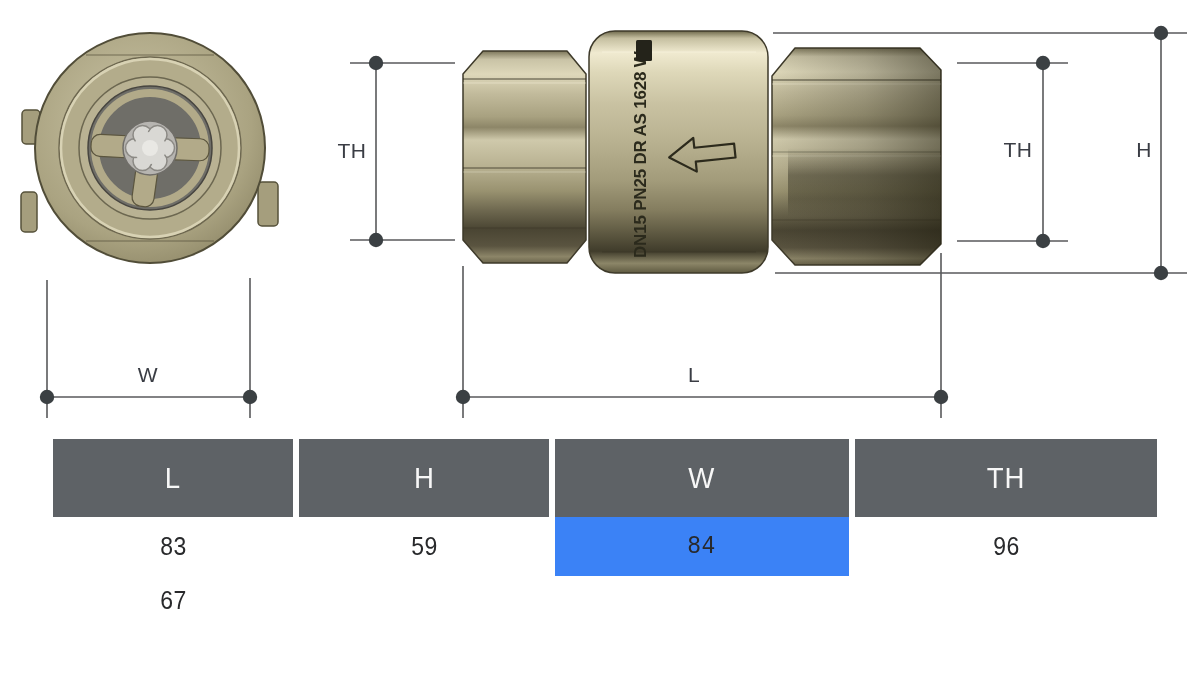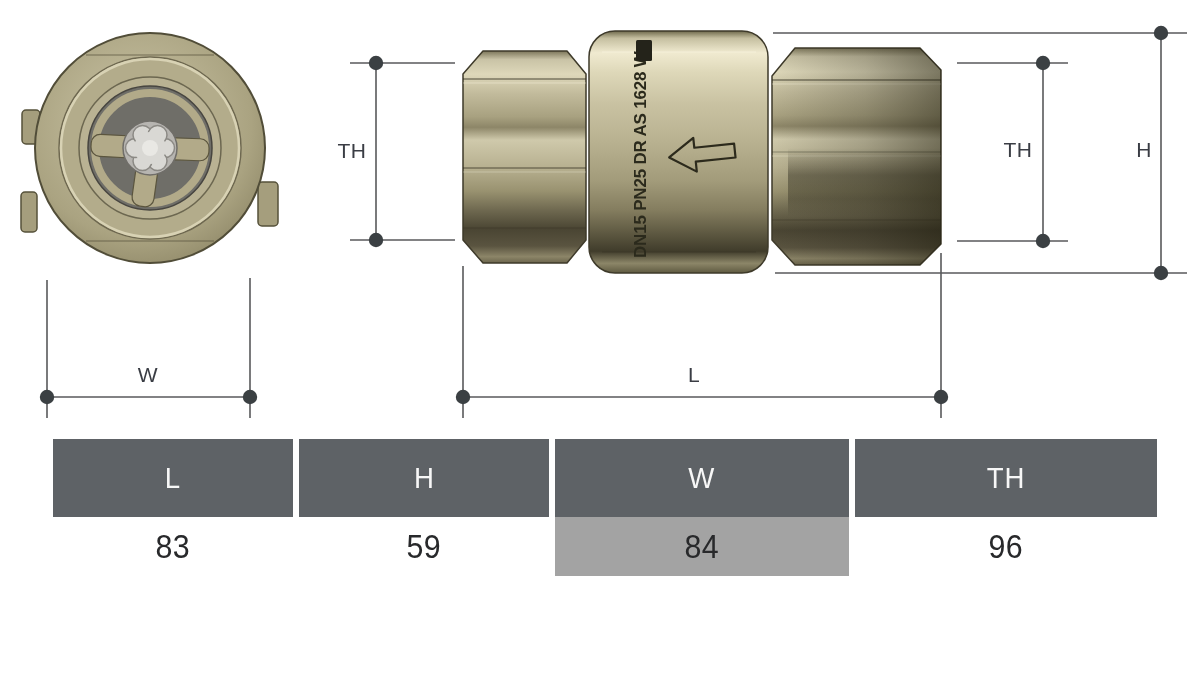--- a/index.html
+++ b/index.html
@@ -7,22 +7,22 @@
   .page{position:relative;width:1198px;height:690px;background:#ffffff;overflow:hidden;}
   .drawing-svg{position:absolute;left:0;top:0;}
   .dim-label{font-family:"Liberation Sans",sans-serif;font-size:21px;fill:#3a3d44;letter-spacing:.5px;}
   .engrave{font-family:"Liberation Sans",sans-serif;font-weight:bold;font-size:17px;fill:#2b2a1c;letter-spacing:-0.2px;}
   .spec-table{position:absolute;left:53px;top:439px;display:grid;
     grid-template-columns:240px 250px 294px 302px;
     grid-template-rows:78px 59px 49px 56px;
     column-gap:6px;}
   .spec-table .cell{display:flex;align-items:center;justify-content:center;}
   .spec-table .head{background:#5e6266;color:#f7f7f7;font-size:30px;letter-spacing:1px;}
-  .spec-table .body-cell{color:#28292b;font-size:33px;letter-spacing:.5px;background:#ffffff;}
-  .spec-table .alt{background:#a3a3a3;}
+  .spec-table .body-cell{color:#28292b;font-size:25px;letter-spacing:.5px;background:#ffffff;}
+  .spec-table .alt{background:#3b82f6;font-family:Liberation Mono, monospace;}
   .cond{display:inline-block;transform:scaleX(.92);transform-origin:center;}
 </style>
 </head>
 <body>
 
 <div class="page">
 
   <svg class="drawing-svg" width="1198" height="438" viewBox="0 0 1198 438">
     <defs>
       <radialGradient id="gFront" cx="45%" cy="40%" r="70%">
@@ -217,15 +217,18 @@
         <span class="cond">59</span>
       </div>
 
     <div class="cell body-cell alt">
         <span class="cond">84</span>
       </div>
 
     <div class="cell body-cell">
         <span class="cond">96</span>
       </div>
+    <div class="cell body-cell">
+        <span class="cond">67</span>
+      </div>
   </div>
 
 </div>
 
 </body></html>

